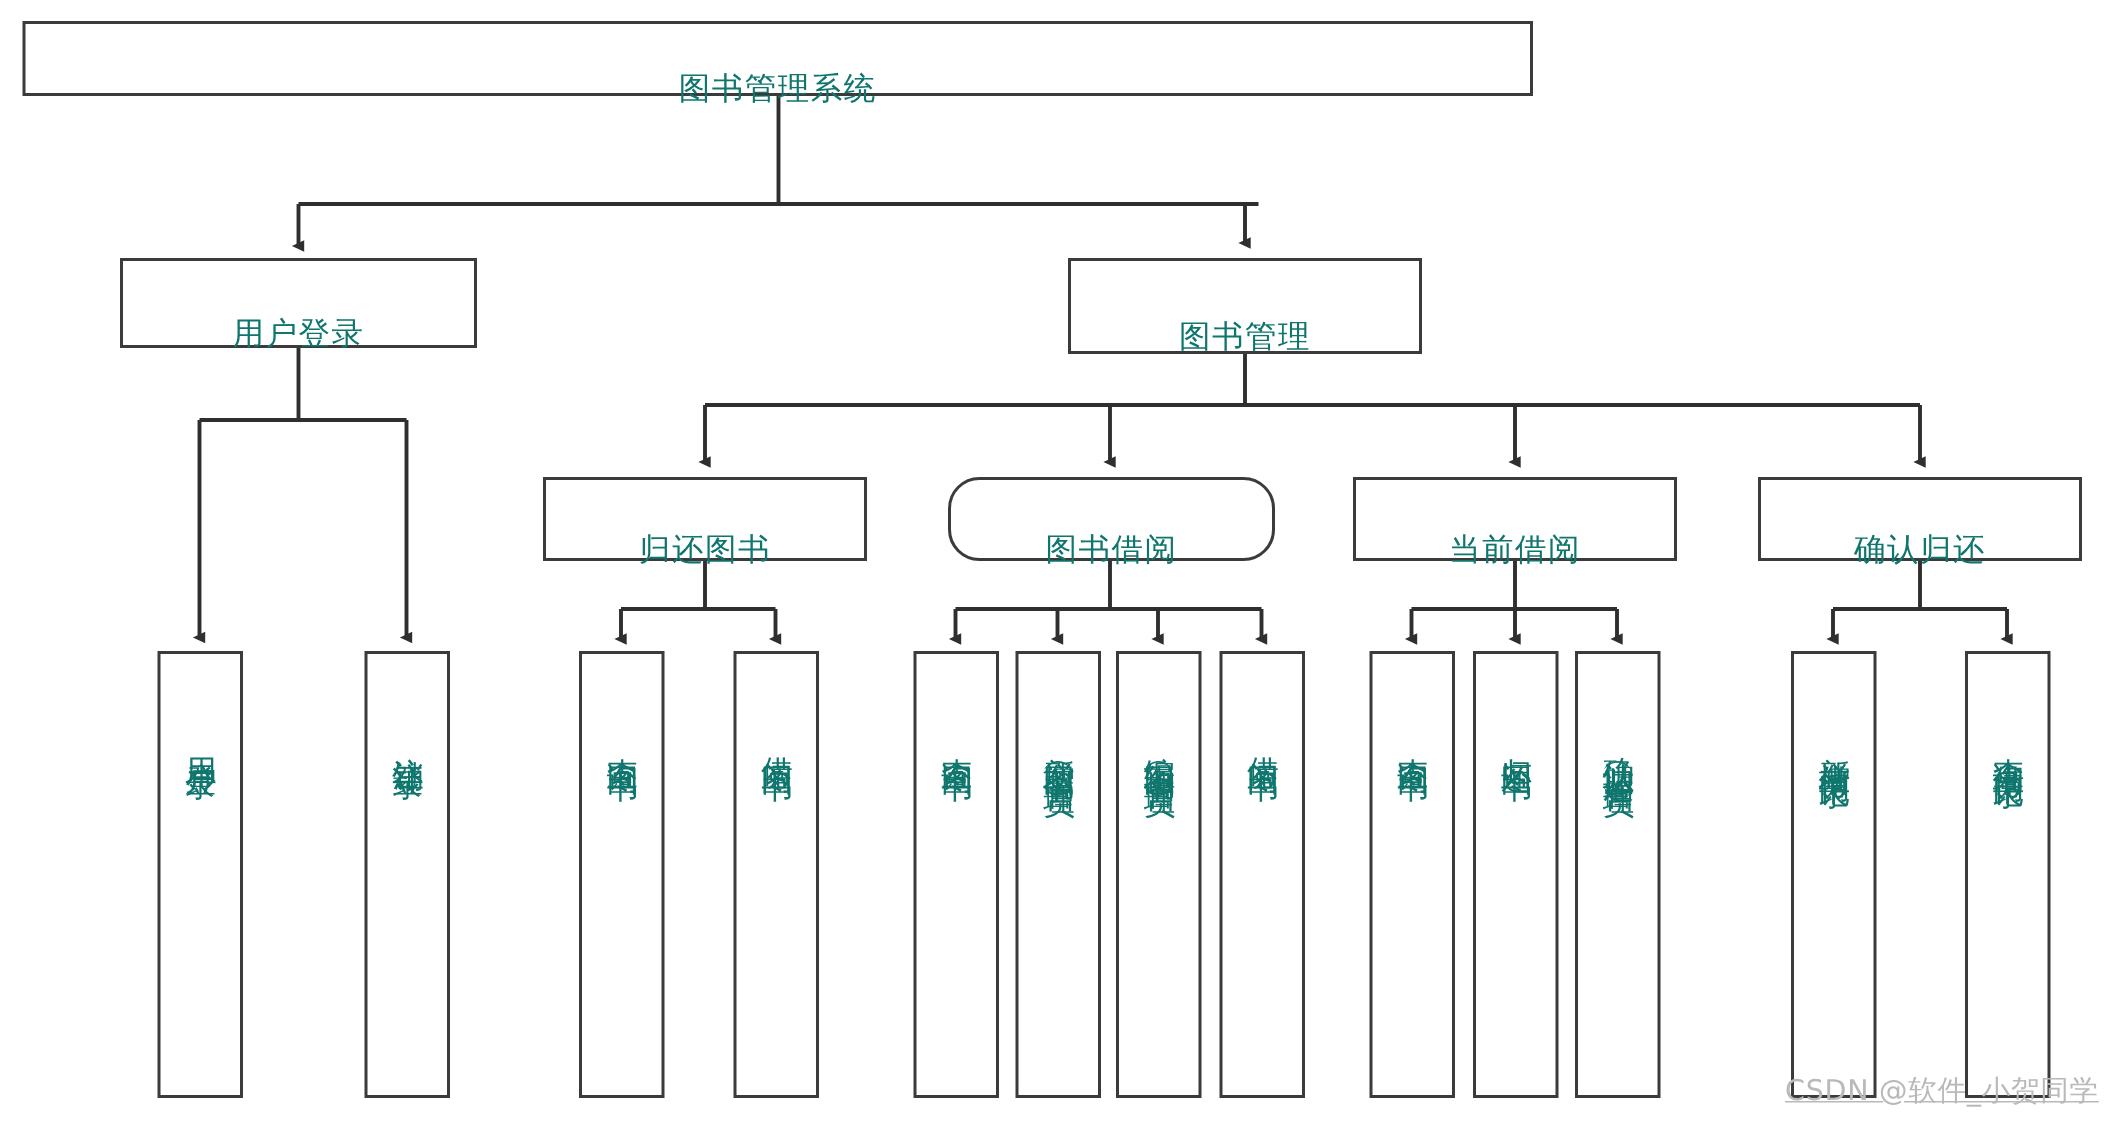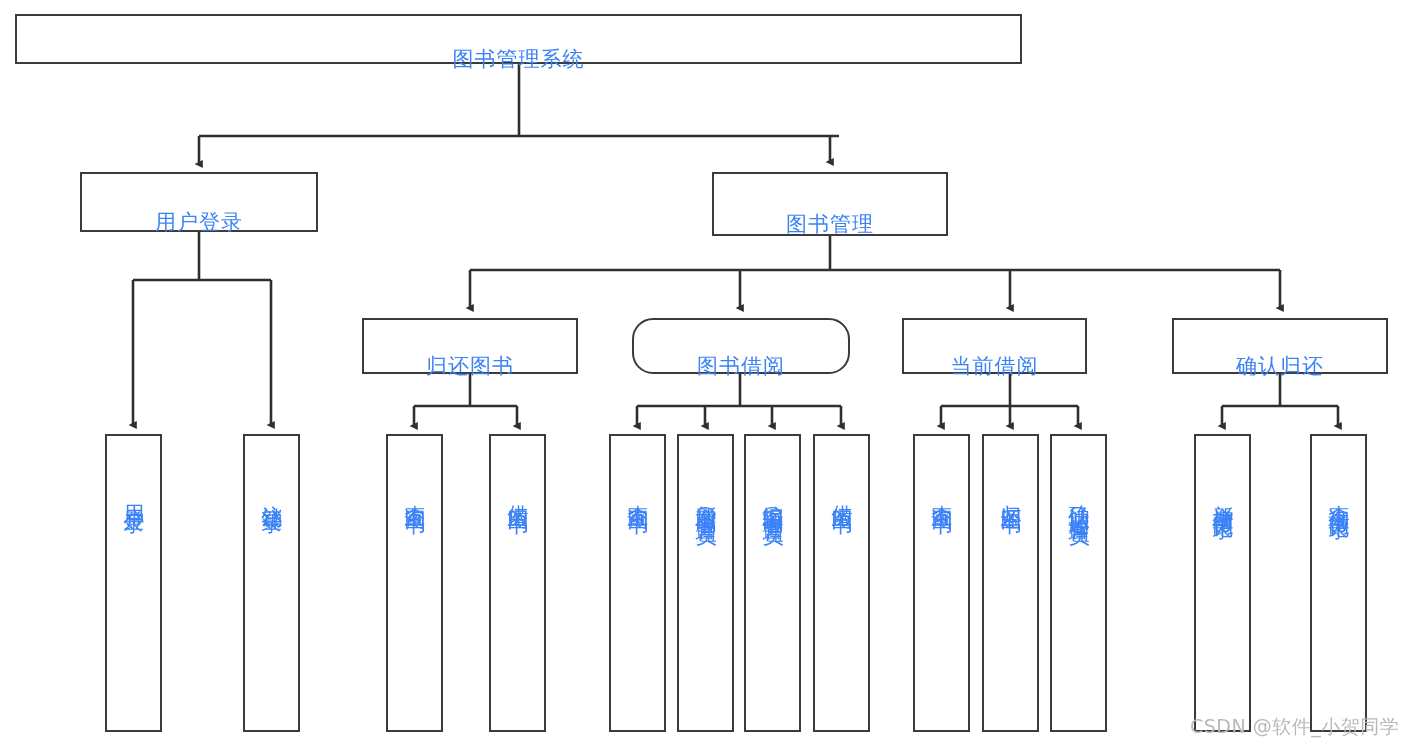--- a/index.html
+++ b/index.html
@@ -28,21 +28,21 @@
     background:#ffffff;
     border:2px solid #3b3b3b;
     display:flex;
     align-items:center;
     justify-content:center;
     z-index:2;
   }
   .node .label{
     font-size:21px;
     line-height:1.18;
-    color:#3b82f6;
+    color:#0f766e;
     letter-spacing:1px;
     white-space:nowrap;
     margin-top:40px;
   }
   .node.vert{
     align-items:flex-start;
     justify-content:center;
     padding-top:12px;
   }
   .node.vert .label{
@@ -129,21 +129,21 @@
   <div class="node" style="left:712px;top:172px;width:236px;height:64px;">
     <span class="label">图书管理</span>
   </div>
 
   <div class="node" style="left:362px;top:318px;width:216px;height:56px;">
     <span class="label">归还图书</span>
   </div>
   <div class="node" style="left:632px;top:318px;width:218px;height:56px;border-radius:21px;">
     <span class="label">图书借阅</span>
   </div>
-  <div class="node" style="left:902px;top:318px;width:185px;height:56px;">
+  <div class="node" style="left:902px;top:318px;width:216px;height:56px;">
     <span class="label">当前借阅</span>
   </div>
   <div class="node" style="left:1172px;top:318px;width:216px;height:56px;">
     <span class="label">确认归还</span>
   </div>
 
   <div class="node vert" style="left:105px;top:434px;width:57px;height:298px;">
     <span class="label">用户登录</span>
   </div>
   <div class="node vert" style="left:243px;top:434px;width:57px;height:298px;">
@@ -180,15 +180,15 @@
     <span class="label">确认归还（管理员）</span>
   </div>
 
   <div class="node vert" style="left:1194px;top:434px;width:57px;height:298px;">
     <span class="label">新增借阅记录</span>
   </div>
   <div class="node vert" style="left:1310px;top:434px;width:57px;height:298px;">
     <span class="label">查询借阅记录</span>
   </div>
 
-  <div class="watermark" style="left:1190px;top:714px;">CSDN @软件_小贺同学</div>
+  <div class="watermark" style="left:1190px;top:714px;text-decoration:underline;">CSDN @软件_小贺同学</div>
 
 </div>
 
 </body></html>

